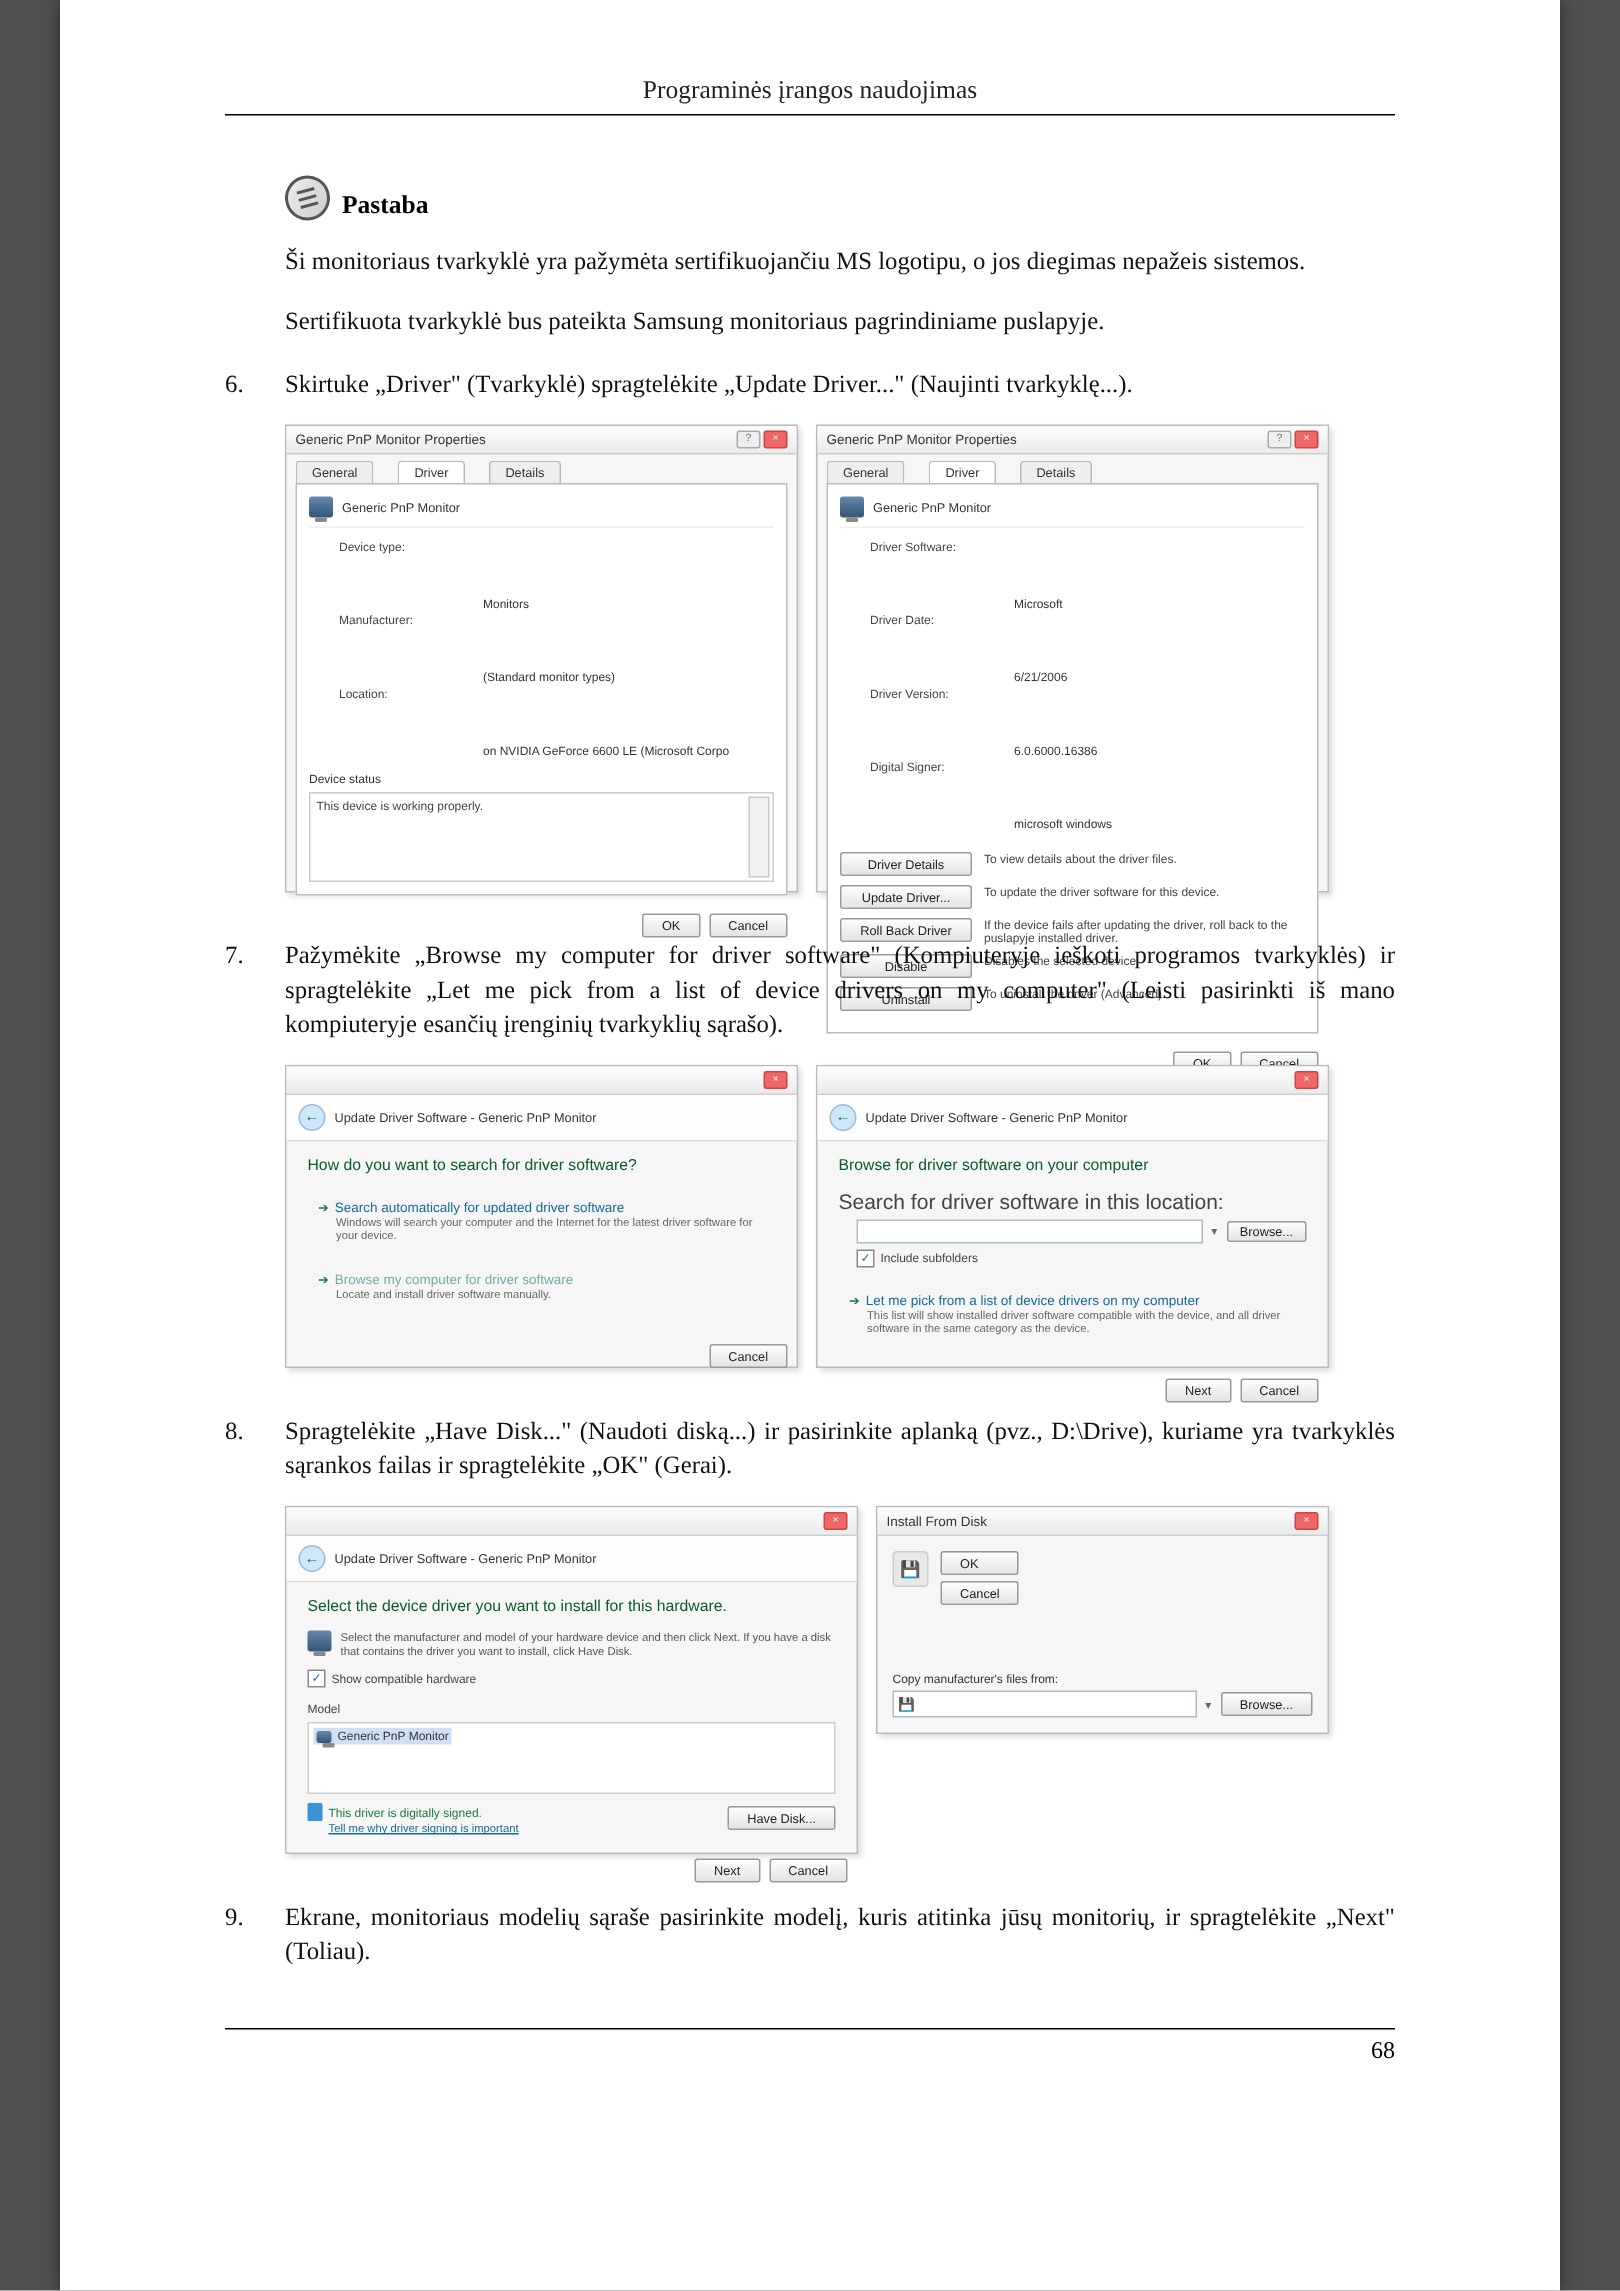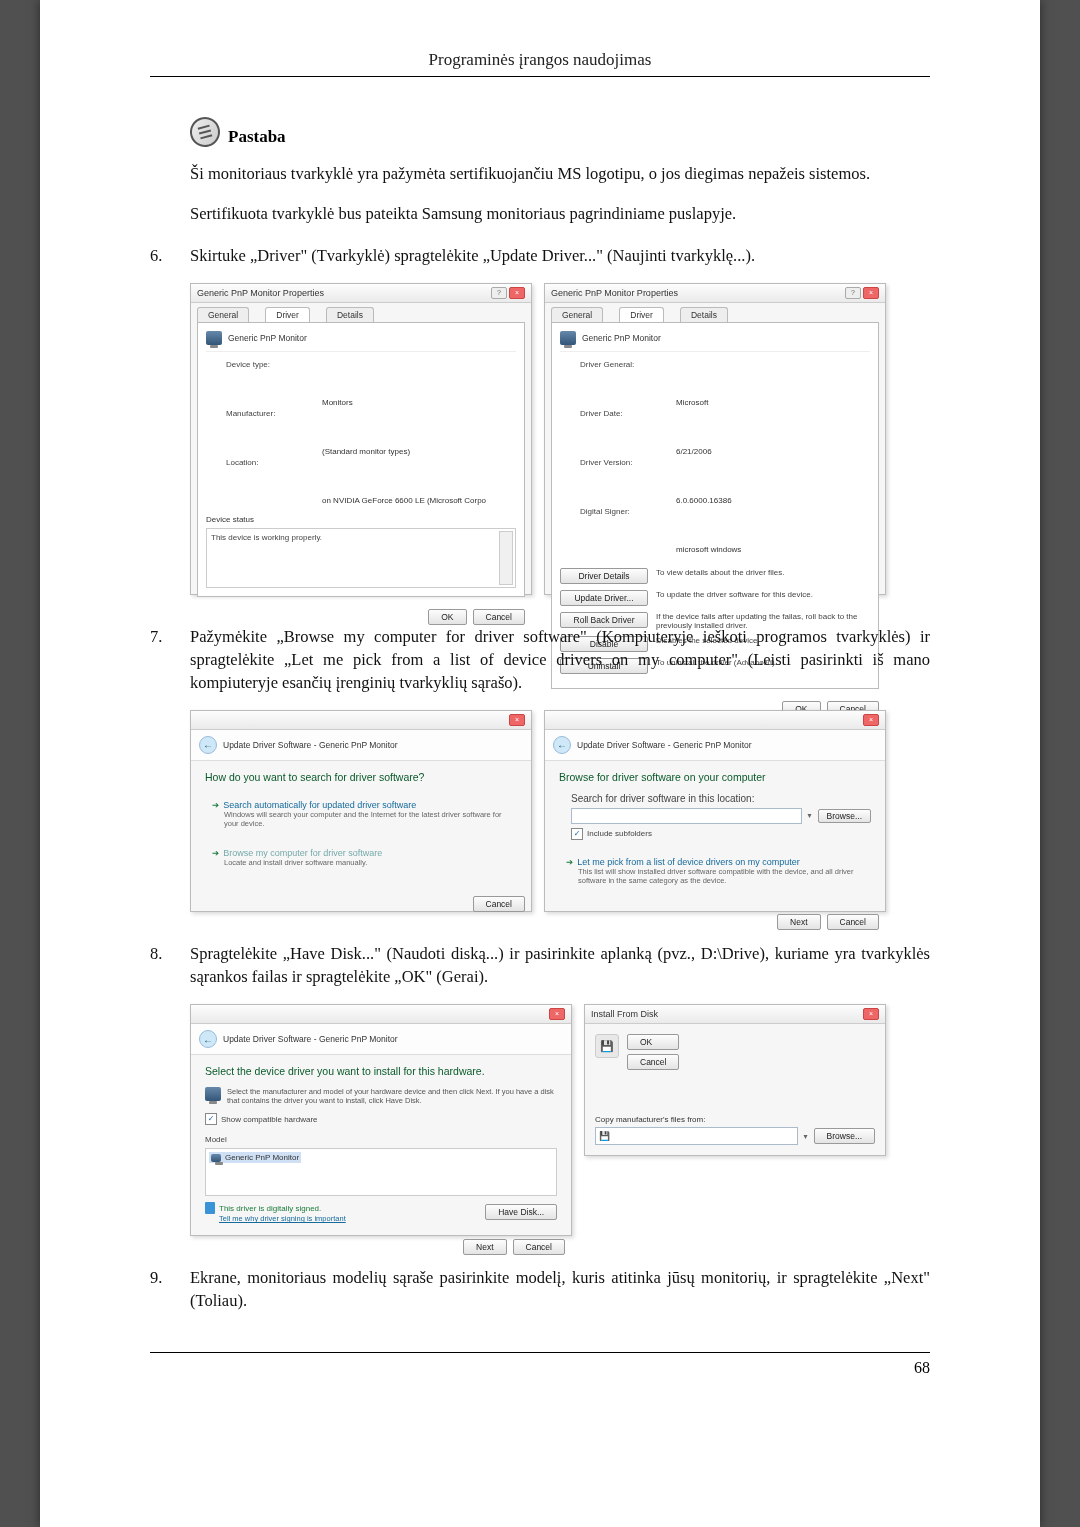--- a/index.html
+++ b/index.html
@@ -226,21 +226,21 @@
         <div class="tab">General</div>
         <div class="tab active">Driver</div>
         <div class="tab">Details</div>
       </div>
       <div class="tabbody">
         <div class="mon-row">
           <div class="mon-icon"></div>
           <span>Generic PnP Monitor</span>
         </div>
         <div class="kv">
-            <span class="k">Driver General:</span>
+            <span class="k">Driver Software:</span>
             <span class="v">Microsoft</span>
           </div>
         <div class="kv">
             <span class="k">Driver Date:</span>
             <span class="v">6/21/2006</span>
           </div>
         <div class="kv">
             <span class="k">Driver Version:</span>
             <span class="v">6.0.6000.16386</span>
           </div>
@@ -252,21 +252,21 @@
         <div class="drv-line">
             <div class="btn">Driver Details</div>
             <div class="desc">To view details about the driver files.</div>
           </div>
         <div class="drv-line">
             <div class="btn">Update Driver...</div>
             <div class="desc">To update the driver software for this device.</div>
           </div>
         <div class="drv-line">
             <div class="btn">Roll Back Driver</div>
-            <div class="desc">If the device fails after updating the failas, roll back to the previously installed driver.</div>
+            <div class="desc">If the device fails after updating the driver, roll back to the puslapyje installed driver.</div>
           </div>
         <div class="drv-line">
             <div class="btn">Disable</div>
             <div class="desc">Disables the selected device.</div>
           </div>
         <div class="drv-line">
             <div class="btn">Uninstall</div>
             <div class="desc">To uninstall the driver (Advanced).</div>
           </div>
       </div>
@@ -316,21 +316,21 @@
         <div class="winbtns">
             <div class="winbtn close">×</div>
           </div>
       </div>
       <div class="wiz-top">
         <div class="back-arrow">←</div>
         <span>Update Driver Software - Generic PnP Monitor</span>
       </div>
       <div class="wiz-body">
         <div class="wiz-head">Browse for driver software on your computer</div>
-        <div style="font-size:10px;color:#444;margin-left:12px;">Search for driver software in this location:</div>
+        <div style="font-size:14px;color:#444;">Search for driver software in this location:</div>
         <div class="pathrow">
           <input style="">
           <span style="font-size:8px;color:#666;">▾</span>
           <div class="btn" style="padding:1px 8px;">Browse...</div>
         </div>
         <div class="chk">
           <div class="box">✓</div>
           <span>Include subfolders</span>
         </div>
         <div class="wiz-opt">

